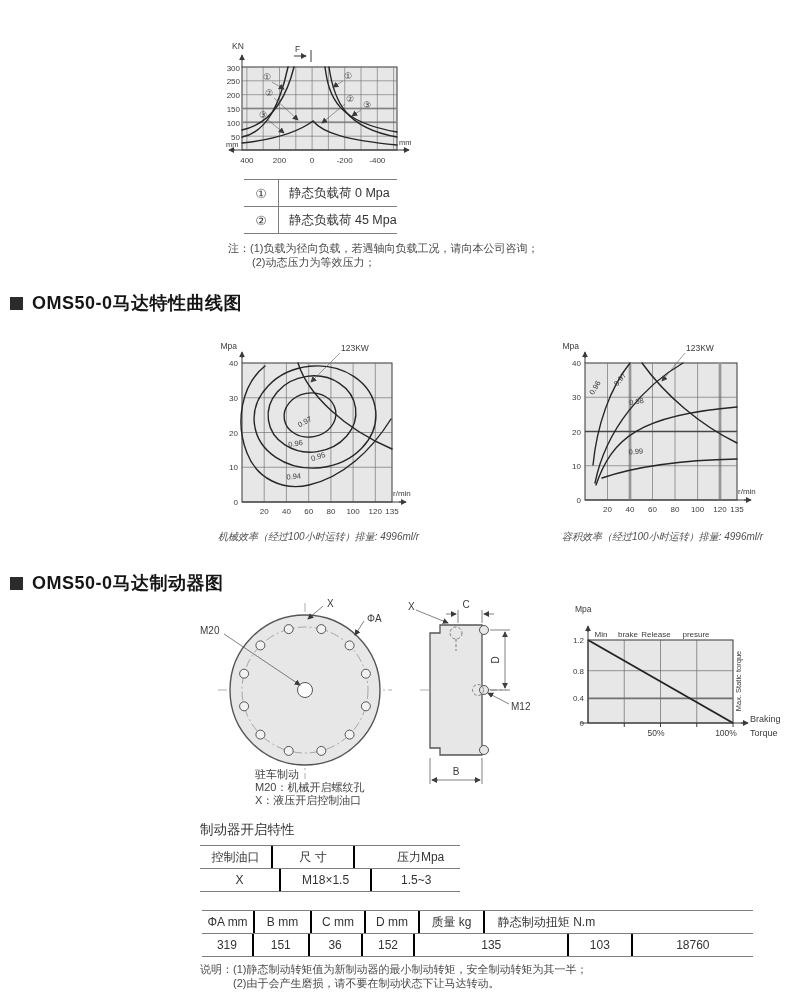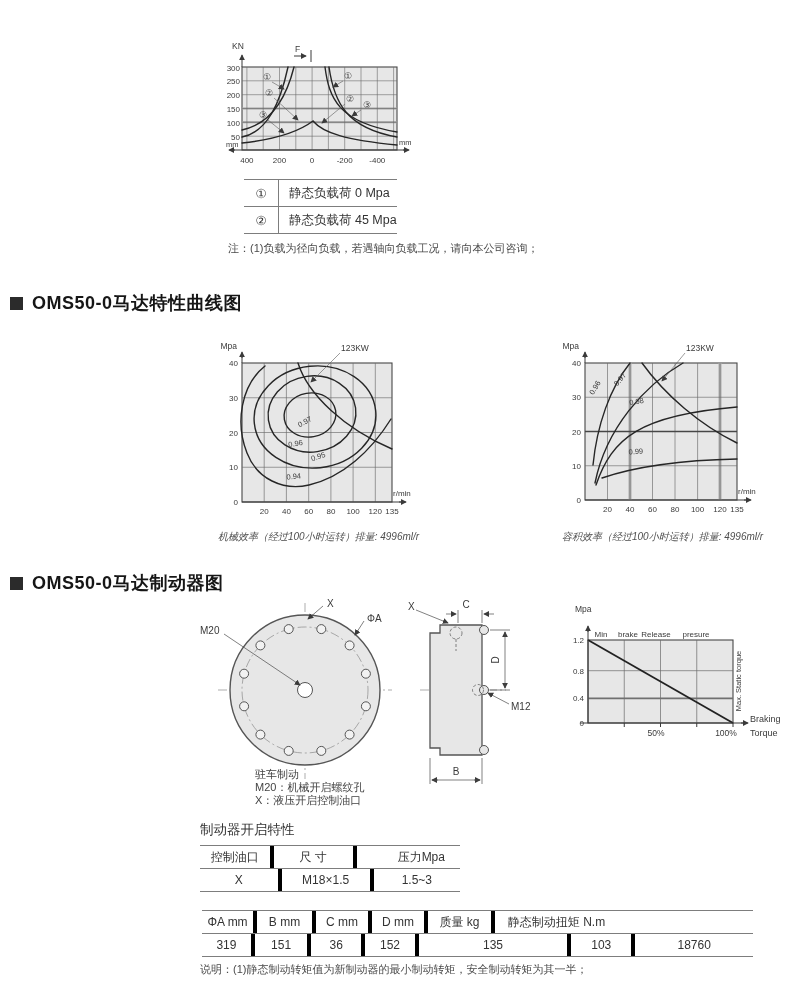--- a/index.html
+++ b/index.html
@@ -13,21 +13,21 @@
   .caption{position:absolute;font-size:10px;color:#4f4f4f;white-space:nowrap;font-style:italic;}
   .note{position:absolute;font-size:11px;color:#4a4a4a;line-height:14px;white-space:nowrap;}
   .note .indent{padding-left:24px;}
   .tbl{position:absolute;border-top:1px solid #7d7d7d;font-size:12.5px;color:#333;}
   .tbl .row{display:flex;border-bottom:1px solid #7d7d7d;height:26px;align-items:stretch;}
   .tbl .cell{display:flex;align-items:center;justify-content:center;}
   .legend .num{width:34px;border-right:1px solid #7d7d7d;}
   .legend .desc{padding-left:10px;justify-content:flex-start;flex:1;}
   .spec .row,.dims .row{height:22px;}
   .spec .cell,.dims .cell{text-align:center;}
-  .spec .cell + .cell,.dims .cell + .cell{border-left:4px solid #000000;}
+  .spec .cell + .cell,.dims .cell + .cell{border-left:2px solid #000000;}
   .tbl-title{position:absolute;font-size:13.5px;color:#333;white-space:nowrap;}
   .drawnote{position:absolute;font-size:11px;color:#444;line-height:13px;white-space:nowrap;}
 </style>
 </head>
 <body>
 
 <div class="page">
 
   <svg width="0" height="0" style="position:absolute">
     <defs>
@@ -120,20 +120,21 @@
       <div class="cell desc">静态负载荷 0 Mpa</div>
     </div>
     <div class="row">
       <div class="cell num">②</div>
       <div class="cell desc">静态负载荷 45 Mpa</div>
     </div>
   </div>
 
   <div class="note" style="left:228px;top:241px;">
     <div>注：(1)负载为径向负载，若遇轴向负载工况，请向本公司咨询；</div>
+    <div class="indent">(2)动态压力为等效压力；</div>
   </div>
 
   <div class="sec-header" style="top:291px;">
     <span class="sq"></span>
     <span>OMS50-0马达特性曲线图</span>
   </div>
 
   <svg class="abs" style="left:195px;top:333px;" width="235" height="200">
     <rect x="47" y="30" width="150" height="139" fill="#e7e7e7" stroke="#474747" stroke-width="1.1"></rect>
     <g stroke="#6a6a6a" stroke-width="0.65">
@@ -400,15 +401,16 @@
       <div class="cell" style="width:52px;">36</div>
       <div class="cell" style="width:52px;">152</div>
       <div class="cell" style="width:155px;">135</div>
       <div class="cell" style="width:63px;">103</div>
       <div class="cell" style="width:123px;">18760</div>
     </div>
   </div>
 
   <div class="note" style="left:200px;top:962px;">
     <div>说明：(1)静态制动转矩值为新制动器的最小制动转矩，安全制动转矩为其一半；</div>
+    <div style="padding-left:33px;">(2)由于会产生磨损，请不要在制动状态下让马达转动。</div>
   </div>
 
 </div>
 
 </body></html>

